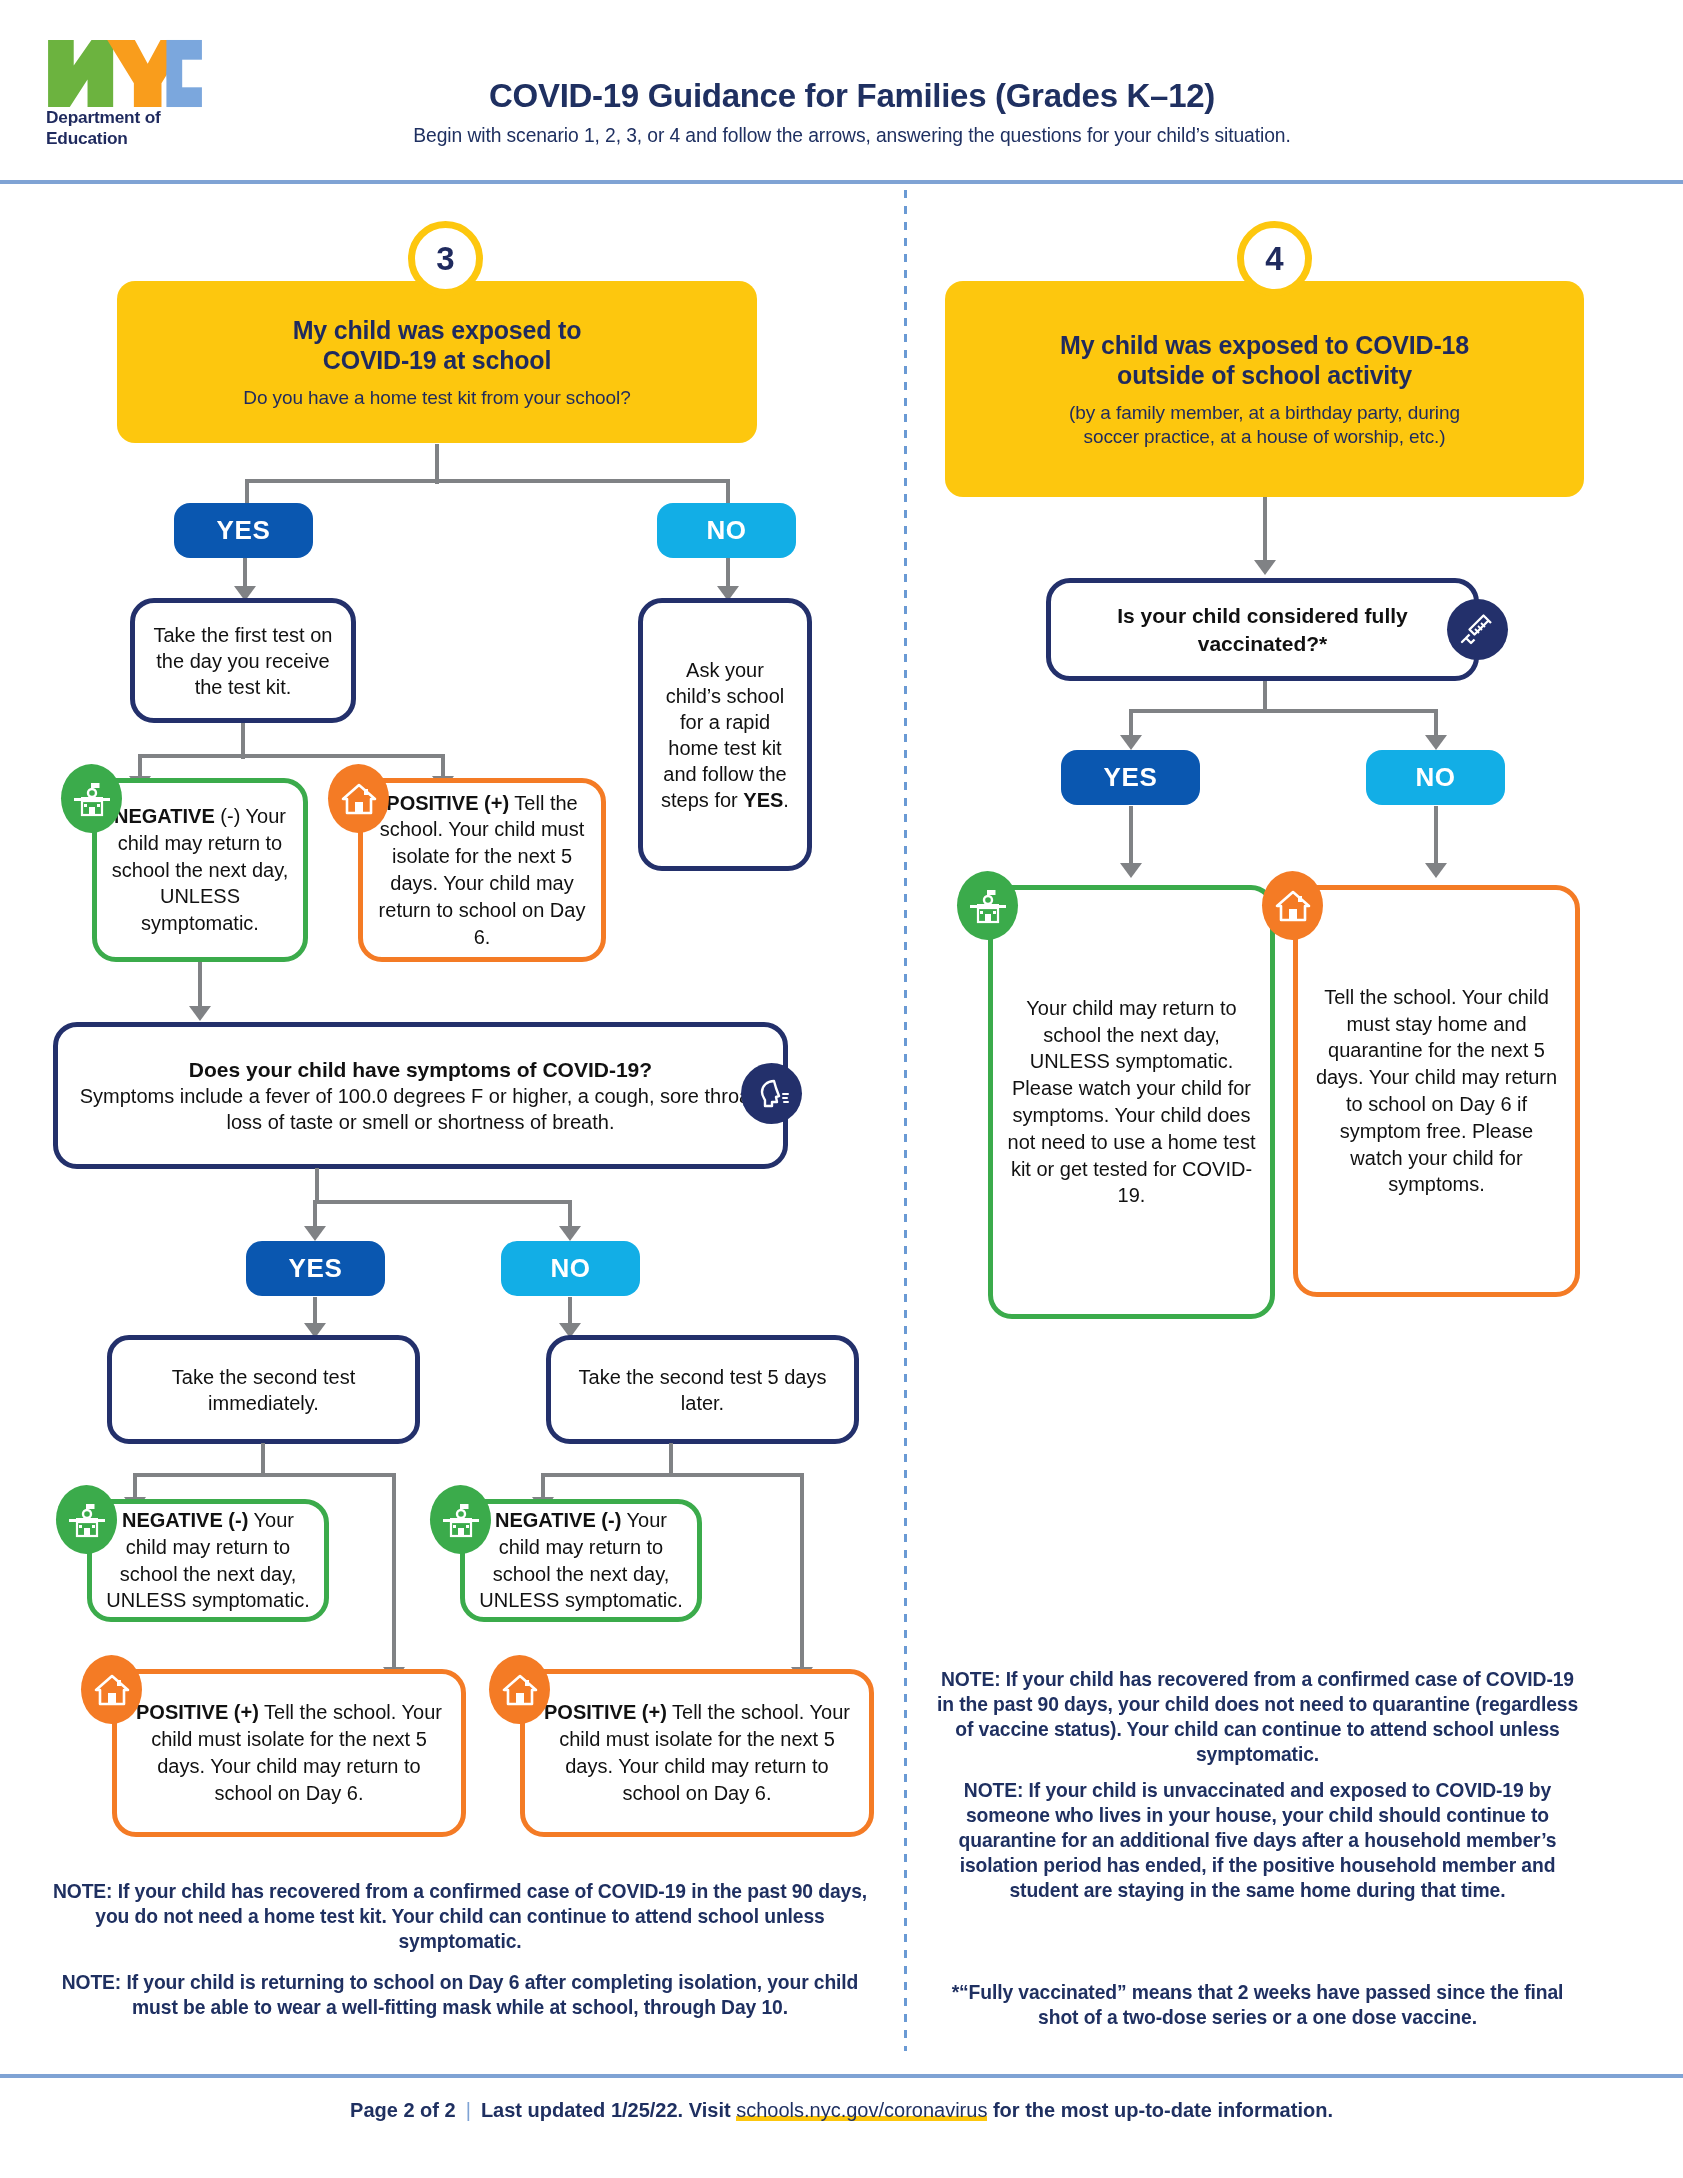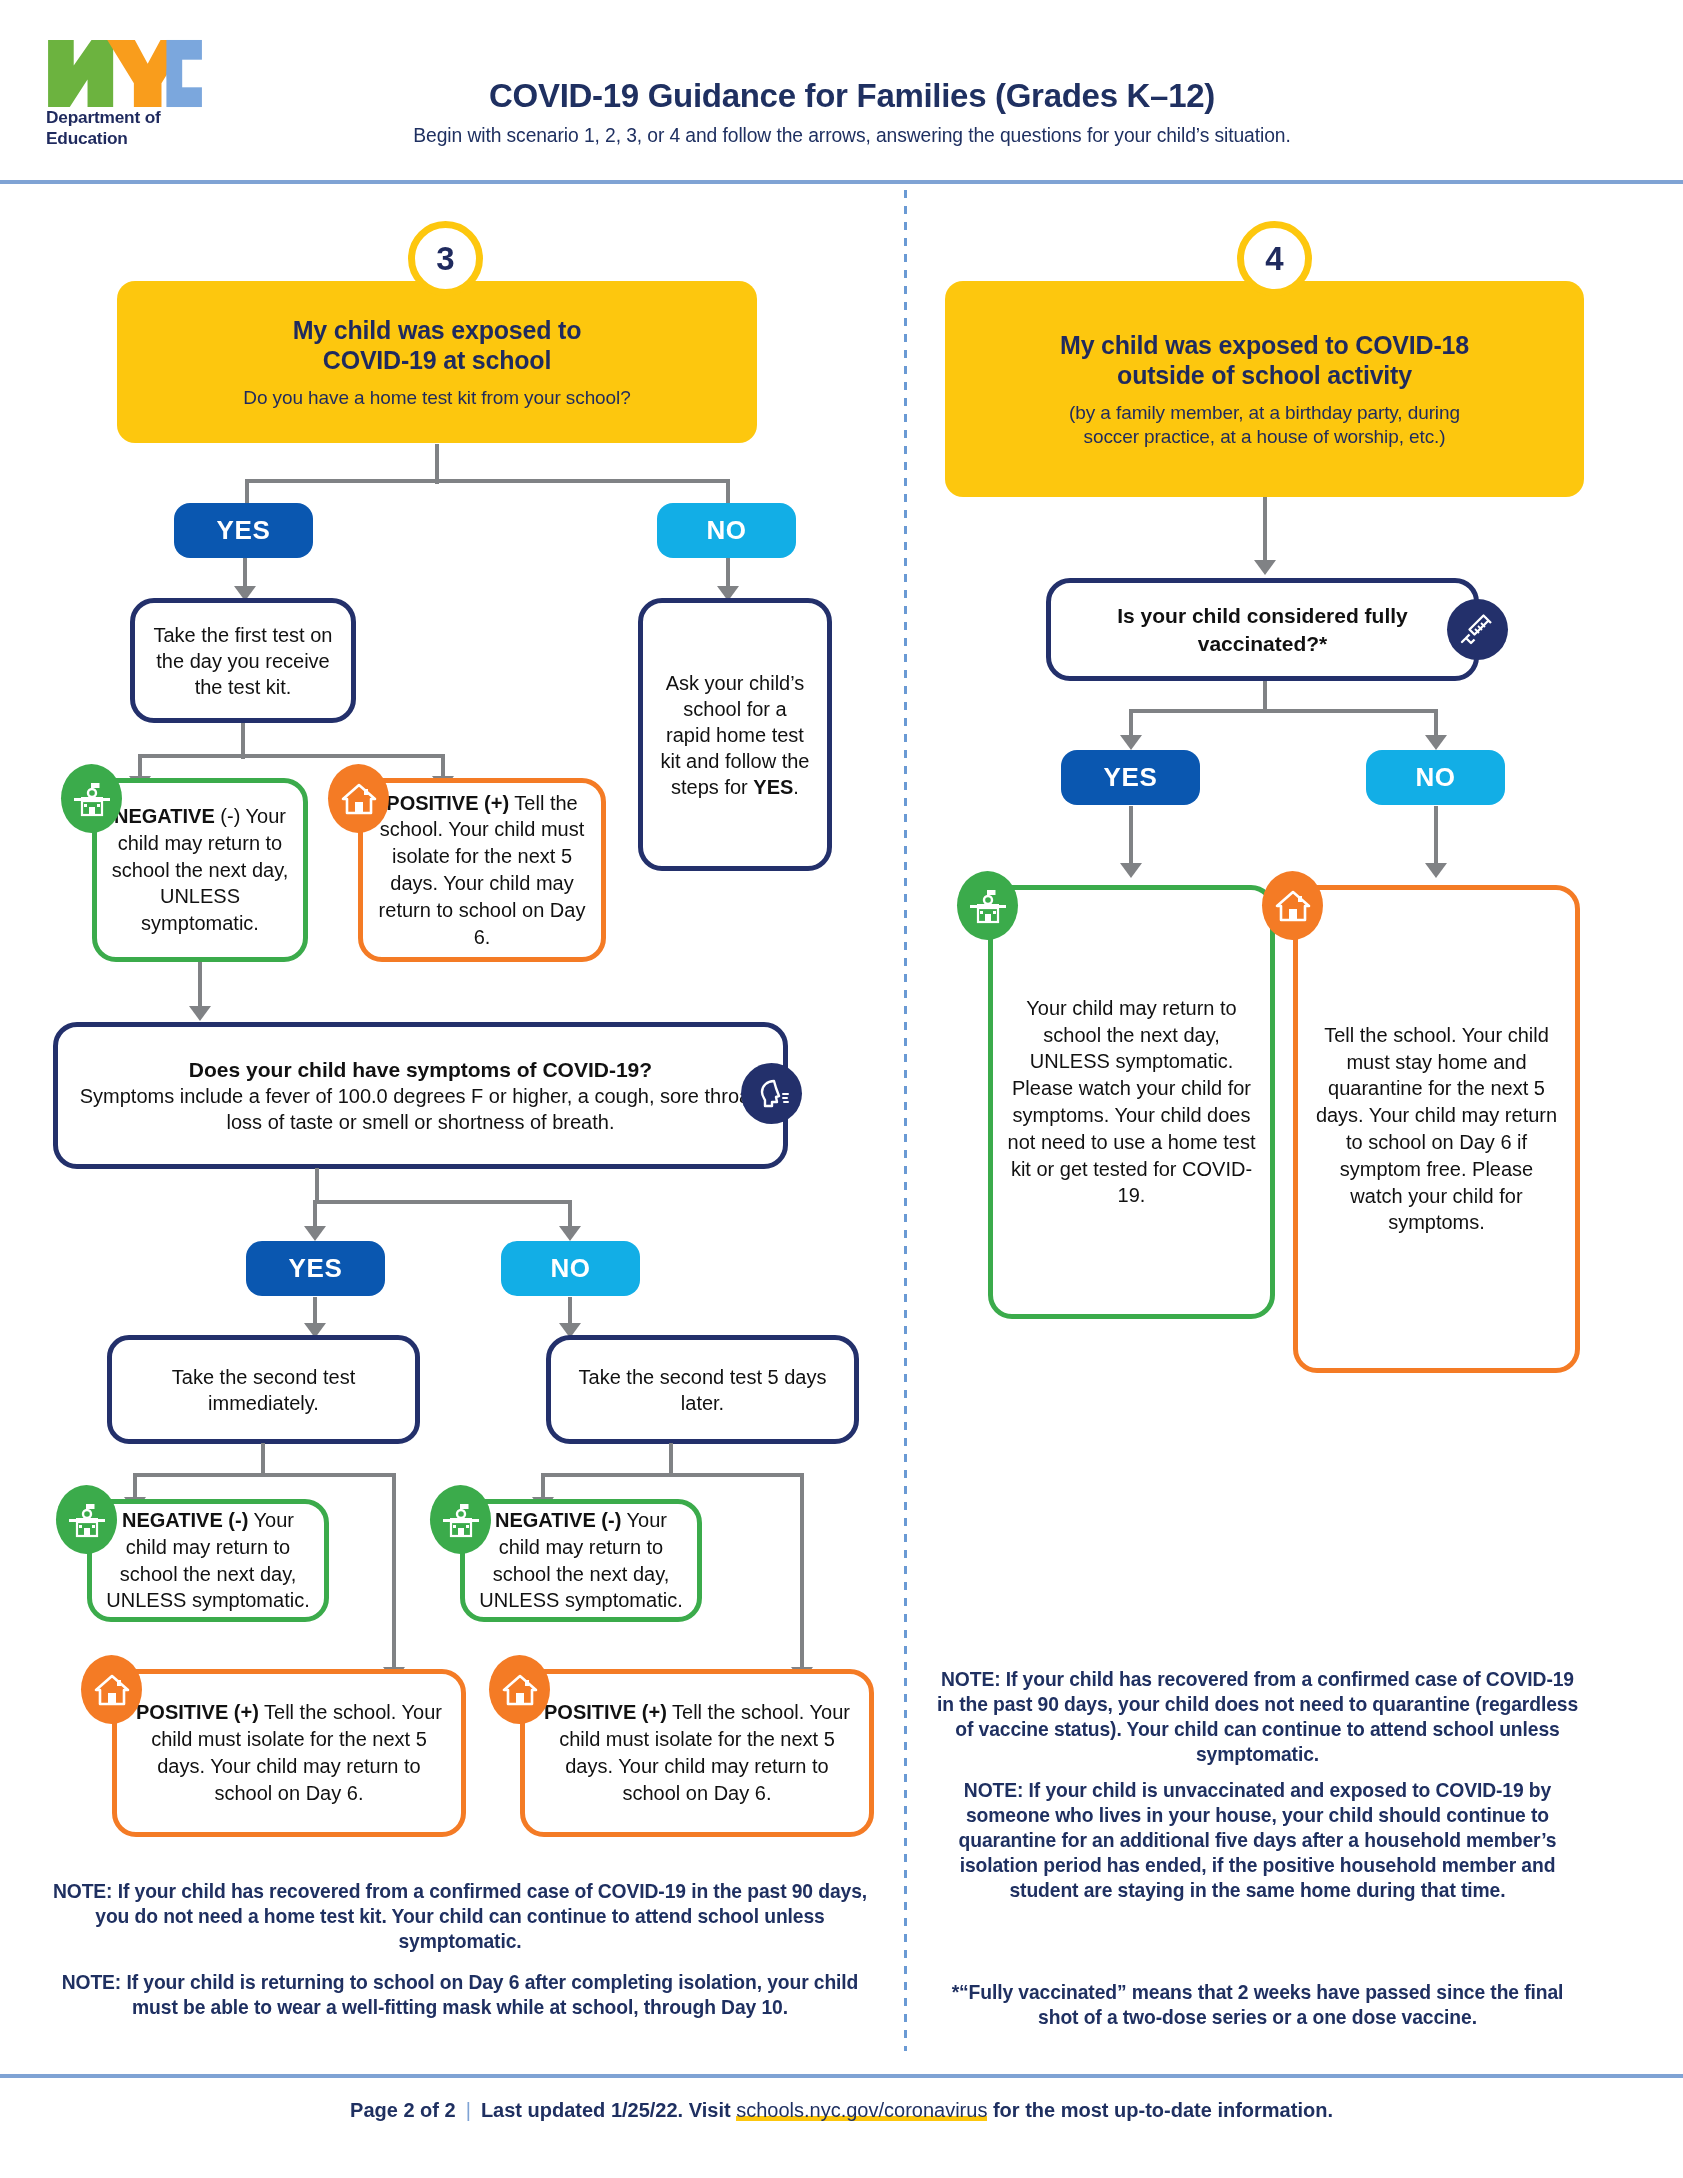--- a/index.html
+++ b/index.html
@@ -169,21 +169,21 @@
 
   <div class="line vline" style="left:243px;top:558px;height:34px;"></div>
   <div class="arrow" style="left:234px;top:586px;"></div>
   <div class="line vline" style="left:726px;top:558px;height:34px;"></div>
   <div class="arrow" style="left:717px;top:586px;"></div>
 
   <div class="node navy-box" style="left:130px;top:598px;width:226px;height:125px;">
     <div class="t">Take the first test on the day you receive the test kit.</div>
   </div>
 
-  <div class="node navy-box" style="left:638px;top:598px;width:194px;height:273px;">
+  <div class="node navy-box" style="left:638px;top:598px;width:174px;height:273px;">
     <div class="t">
       <span>Ask your child’s school for a rapid home test kit and follow the steps for</span>
       <b>YES</b><span>.</span>
     </div>
   </div>
 
   <div class="line vline" style="left:241px;top:723px;height:36px;"></div>
   <div class="line hline" style="left:140px;top:754px;width:305px;"></div>
   <div class="line vline" style="left:138px;top:754px;height:24px;"></div>
   <div class="line vline" style="left:441px;top:754px;height:24px;"></div>
@@ -414,21 +414,21 @@
     <div class="t">Your child may return to school the next day, UNLESS symptomatic. Please watch your child for symptoms. Your child does not need to use a home test kit or get tested for COVID-19.</div>
   </div>
 
   <div class="bubble orange" style="left:1262px;top:871px;">
     <svg width="38" height="38" viewBox="0 0 38 38">
       <path d="M19 5 L3 19 h4 v14 h24 v-14 h4 z" fill="none" stroke="#fff" stroke-width="2.6" stroke-linejoin="round"></path>
       <rect x="15" y="22" width="8" height="11" fill="#fff"></rect>
       <rect x="24" y="9" width="4" height="6" fill="#fff"></rect>
     </svg>
   </div>
-  <div class="node orange-box" style="left:1293px;top:885px;width:287px;height:488px;text-align:center;">
+  <div class="node orange-box" style="left:1293px;top:885px;width:287px;height:412px;text-align:center;">
     <div class="t">Tell the school. Your child must stay home and quarantine for the next 5 days. Your child may return to school on Day 6 if symptom free. Please watch your child for symptoms.</div>
   </div>
 
   <div class="note" style="left:931px;top:1667px;width:653px;">NOTE: If your child has recovered from a confirmed case of COVID-19 in the past 90 days, your child does not need to quarantine (regardless of vaccine status). Your child can continue to attend school unless symptomatic.</div>
   <div class="note" style="left:931px;top:1778px;width:653px;">NOTE: If your child is unvaccinated and exposed to COVID-19 by someone who lives in your house, your child should continue to quarantine for an additional five days after a household member’s isolation period has ended, if the positive household member and student are staying in the same home during that time.</div>
   <div class="note" style="left:931px;top:1980px;width:653px;">*“Fully vaccinated” means that 2 weeks have passed since the final shot of a two-dose series or a one dose vaccine.</div>
 
   <div class="rule-bottom"></div>
   <div class="footer">
     <span>Page 2 of 2</span><span class="sep">|</span><span>Last updated 1/25/22. Visit </span><span class="url">schools.nyc.gov/coronavirus</span><span> for the most up-to-date information.</span>

